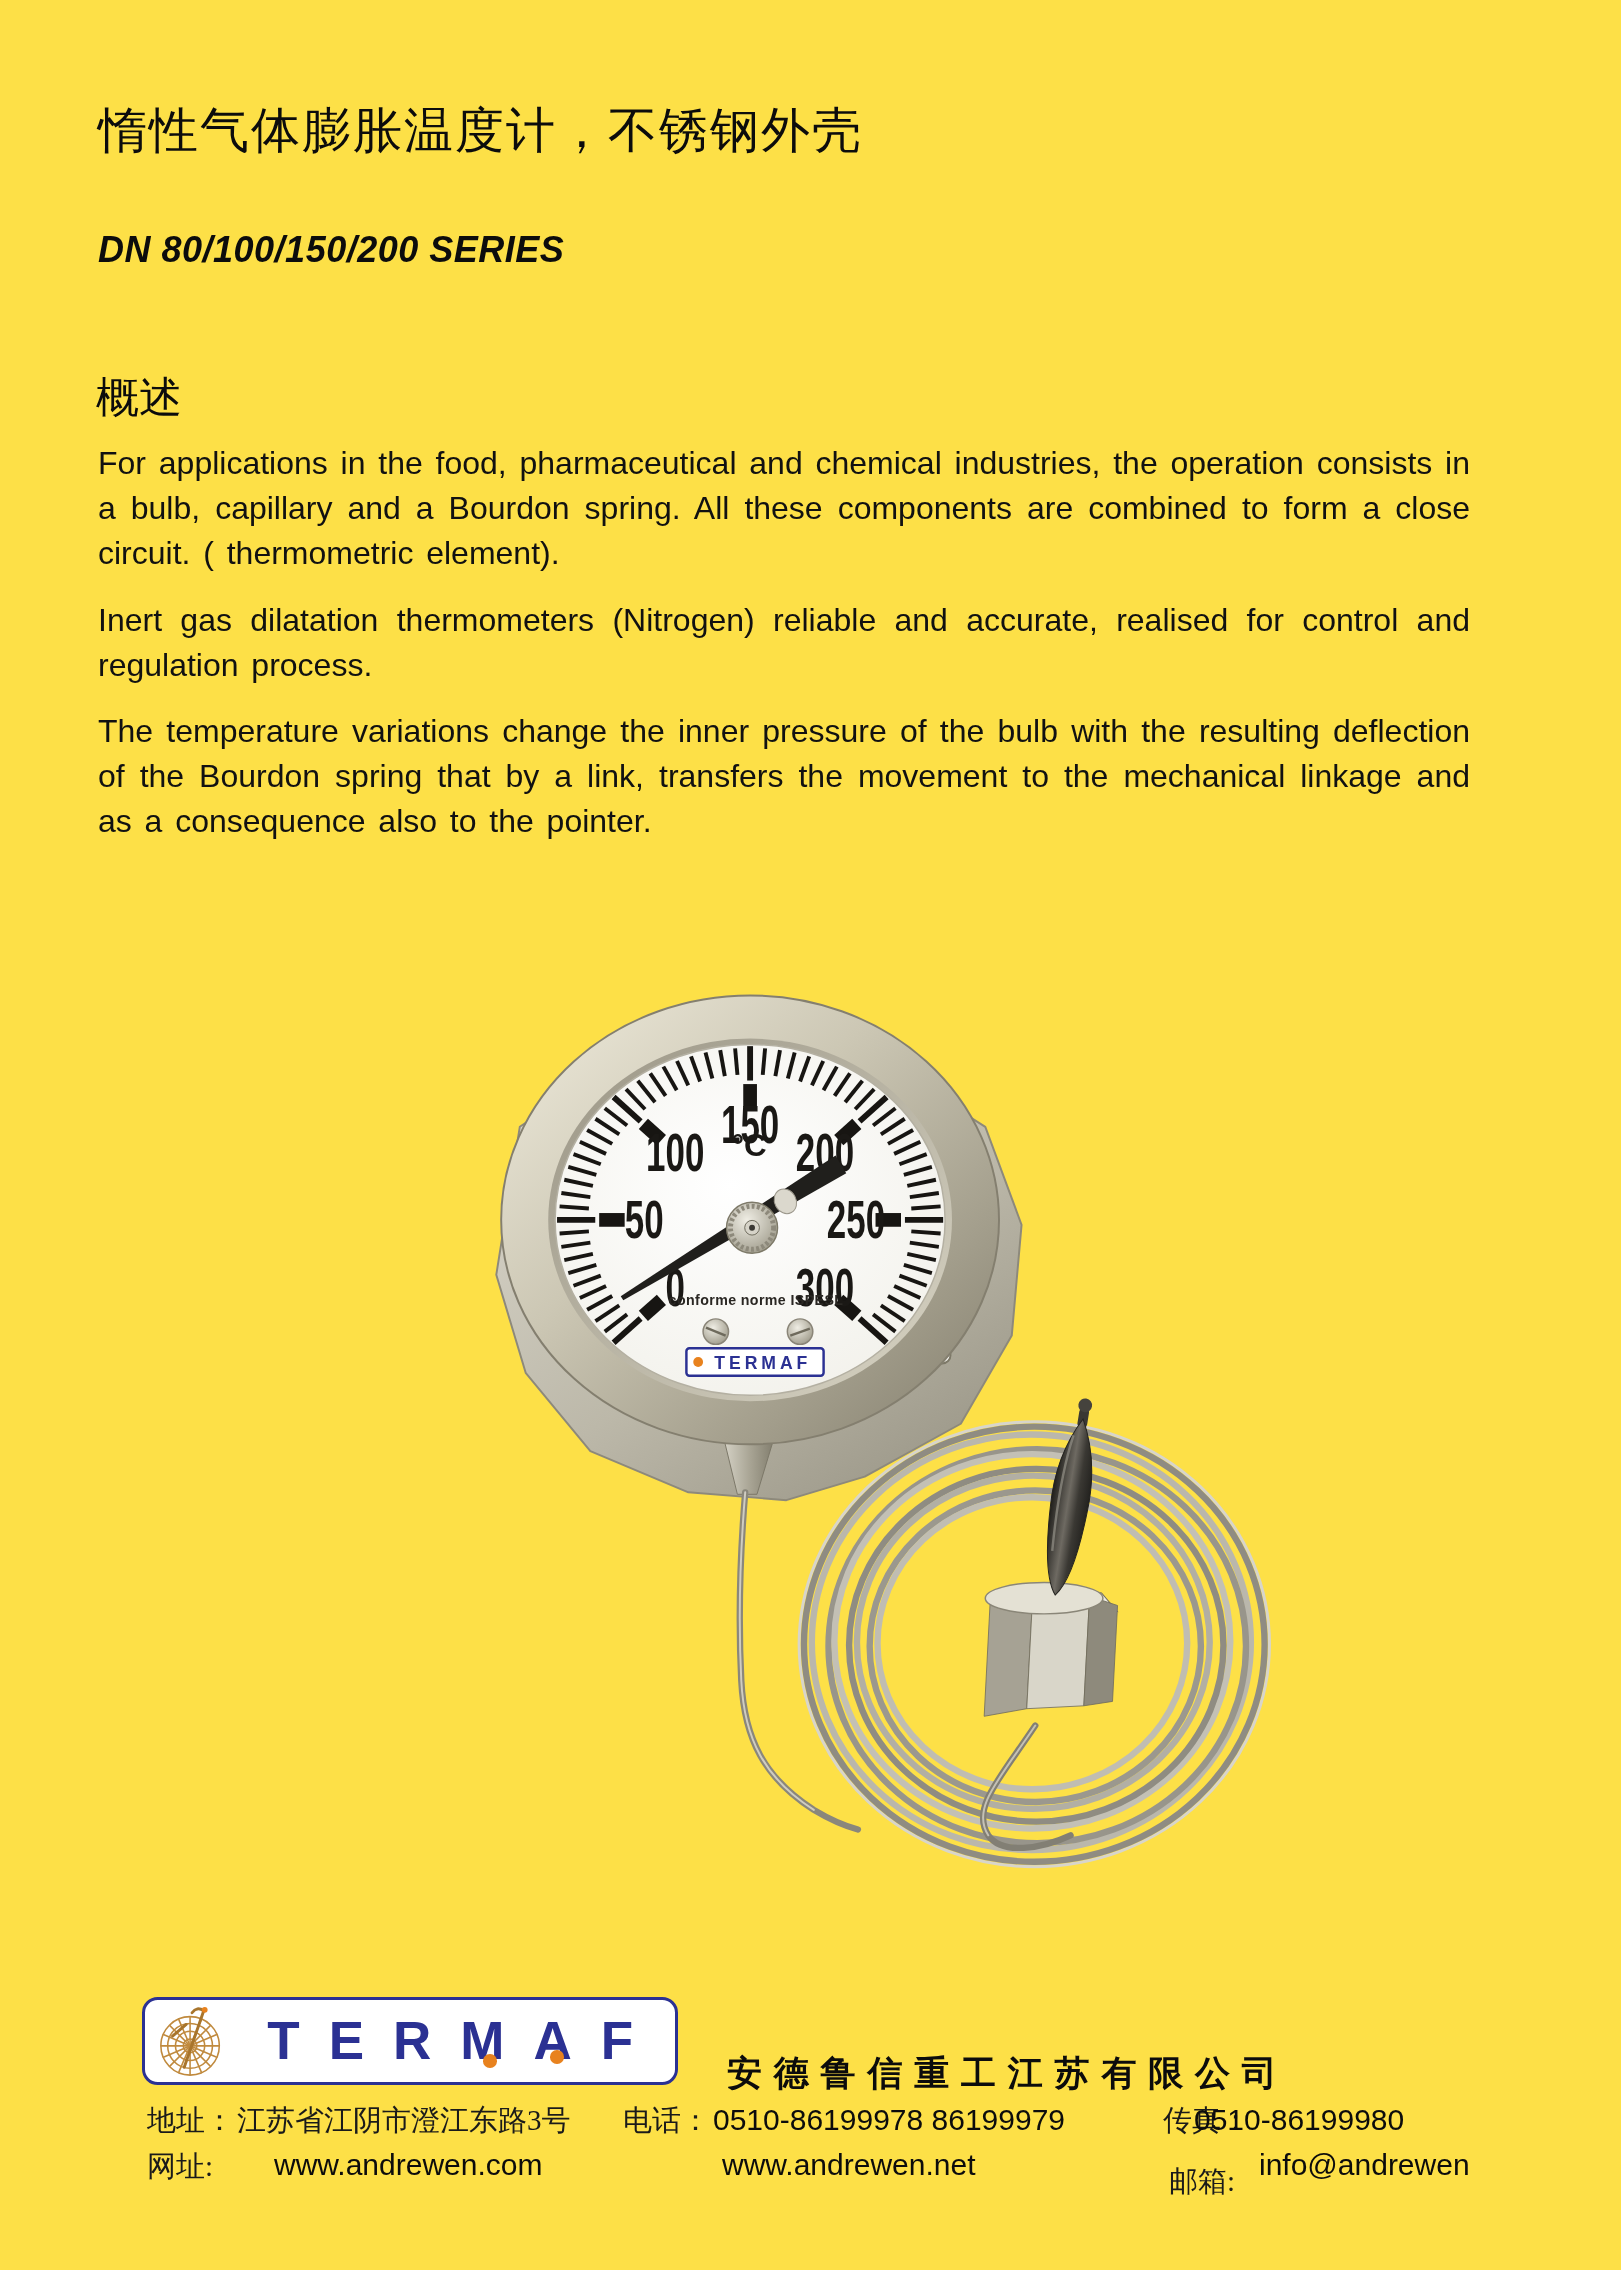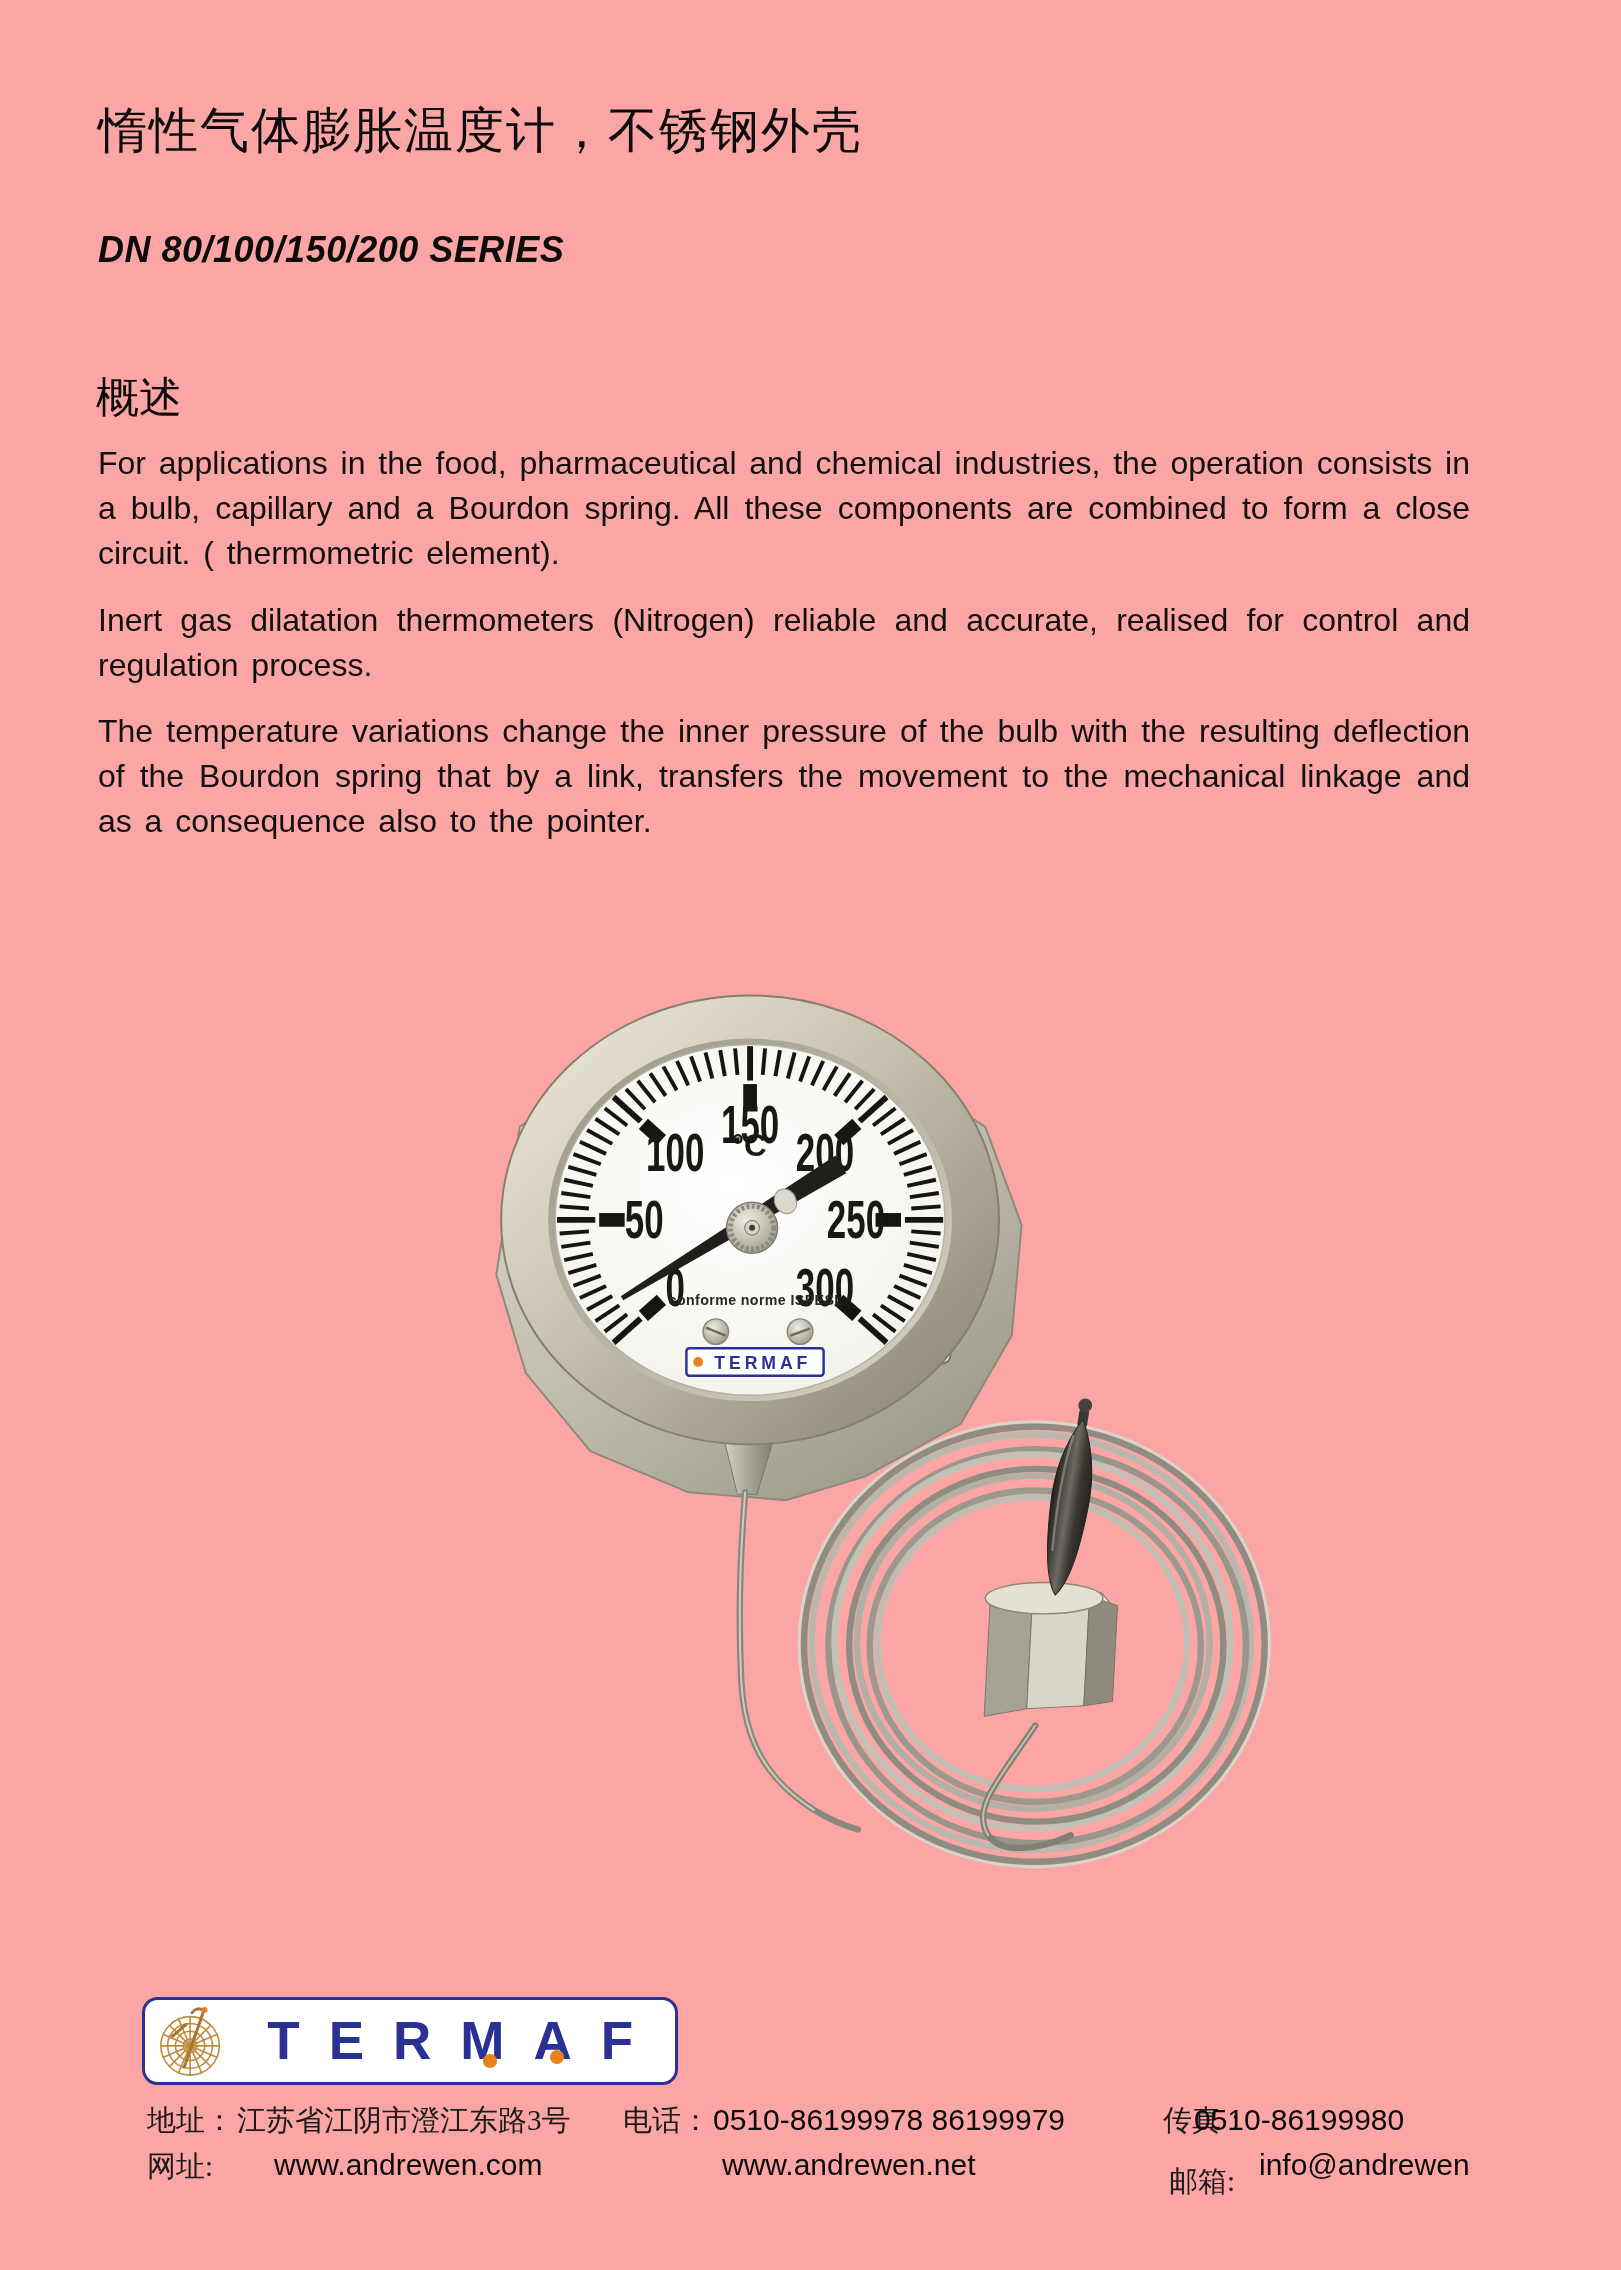--- a/index.html
+++ b/index.html
@@ -1,17 +1,17 @@
 <!DOCTYPE html>
 <html><head>
 <meta charset="utf-8">
 <style>
   html,body{margin:0;padding:0;background:#ffffff;}
   .page{
-    position:relative; width:1621px; height:2270px; background:#fca5a5;
+    position:relative; width:1621px; height:2270px; background:#fde047;
     font-family:"Liberation Sans", sans-serif; color:#141414; overflow:hidden;
   }
   .title-cn{
     position:absolute; left:98px; top:98px; width:1372px;
     font-family:"Liberation Serif", serif;
     font-size:49px; font-weight:400; letter-spacing:2px; color:#0c0c0c;
   }
   .series{
     position:absolute; left:98px; top:229px;
     font-size:36px; font-weight:bold; font-style:italic; letter-spacing:0.5px; color:#0c0c0c;
@@ -291,20 +291,21 @@
         <path d="M54,8 Q47,3 42,10"></path>
         <path d="M36,22 L22,34"></path>
       </g>
       <circle cx="55" cy="7" r="3" fill="#e8821e"></circle>
     </svg>
     <div class="wordmark">TERMAF</div>
     <div class="logo-dot m"></div>
     <div class="logo-dot a"></div>
   </div>
 
+  <div class="company">安德鲁信重工江苏有限公司</div>
 
   <div class="contact">
     <span class="cn-label" style="left:147px; top:2101px;">地址：</span>
     <span class="cn-label" style="left:237px; top:2101px;">江苏省江阴市澄江东路3号</span>
     <span class="cn-label" style="left:623px; top:2101px;">电话：</span>
     <span class="latin-val" style="left:713px; top:2103px;">0510-86199978  86199979</span>
     <span class="cn-label" style="left:1163px; top:2101px;">传真：</span>
     <span class="latin-val" style="left:1194px; top:2103px;text-align:right;">0510-86199980</span>
 
     <span class="cn-label" style="left:147px; top:2147px;">网址:</span>

